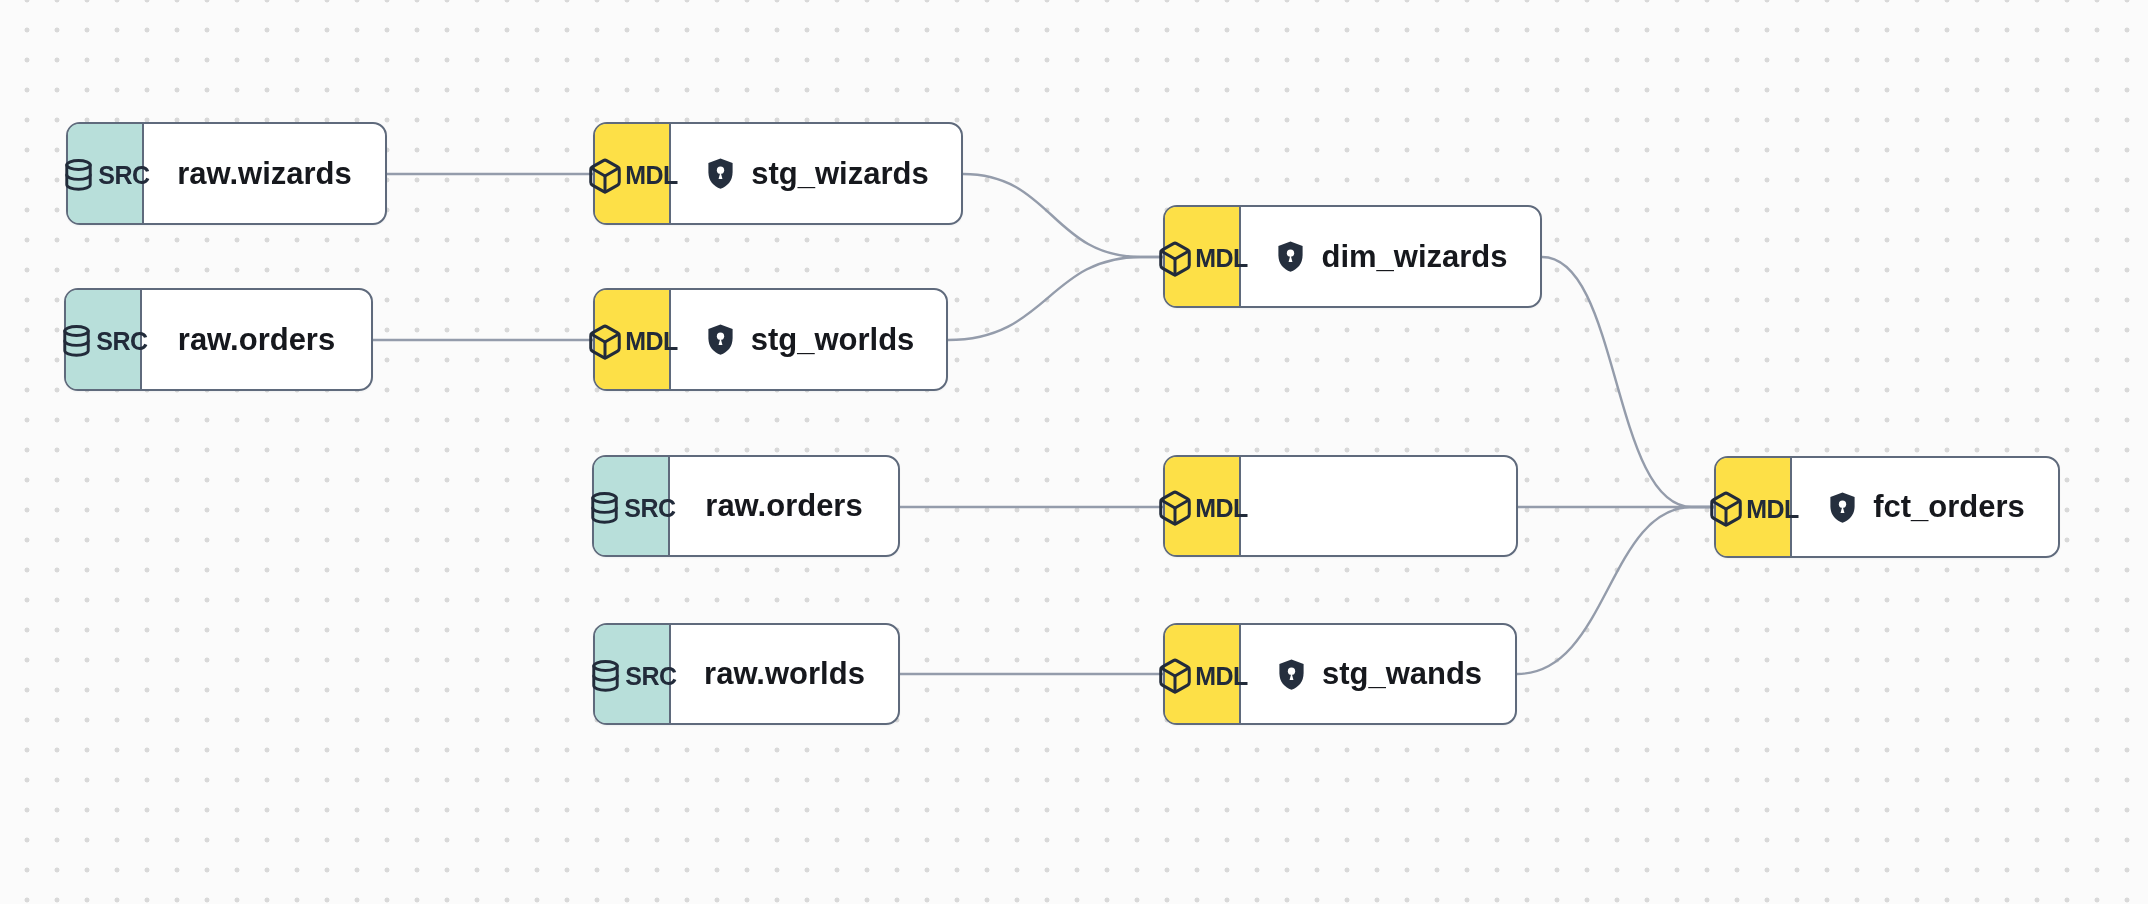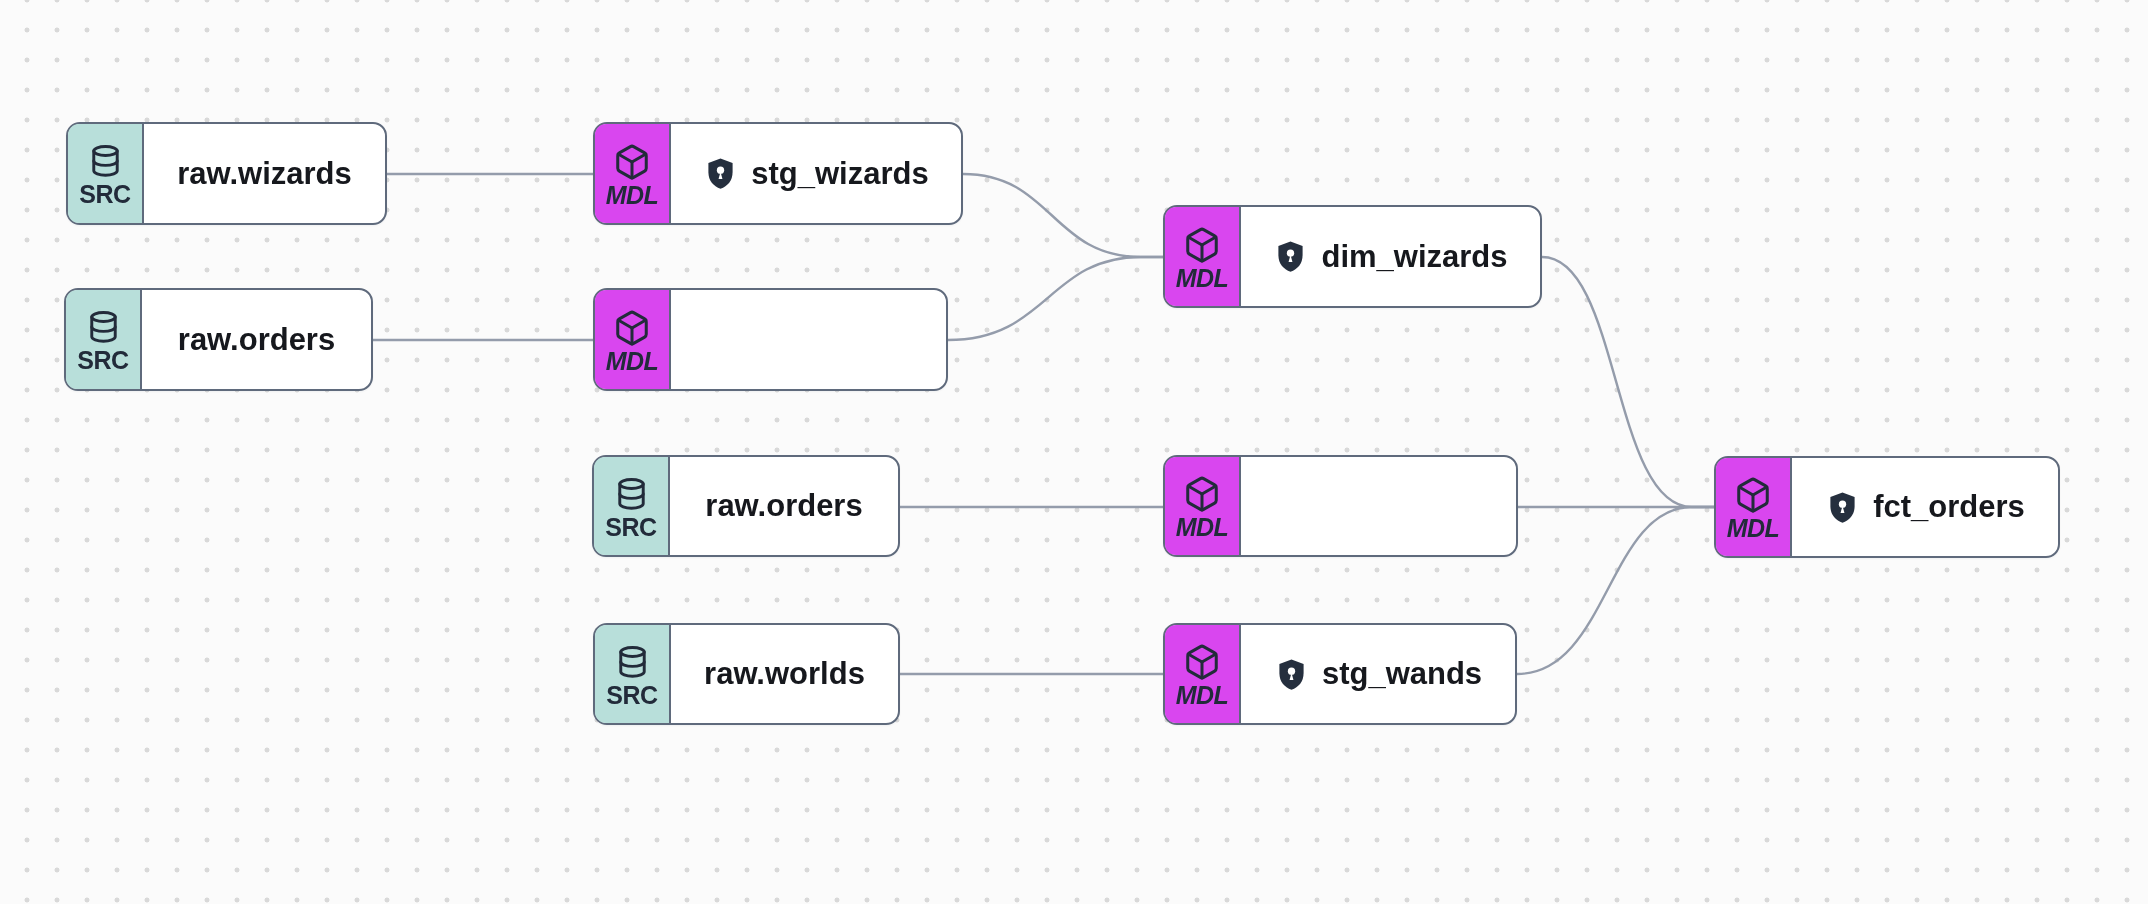--- a/index.html
+++ b/index.html
@@ -31,30 +31,30 @@
     background: #ffffff;
     border: 2.5px solid #5f6a7c;
     border-radius: 14px;
     box-sizing: border-box;
     box-shadow: 0 1px 2px rgba(20,30,50,0.05);
   }
   .badge {
     width: 74px;
     flex: 0 0 74px;
     display: flex;
-    flex-direction: column;
+    flex-direction: row;
     align-items: center;
     justify-content: center;
     gap: 1px;
     border-right: 2.5px solid #5f6a7c;
     border-radius: 11px 0 0 11px;
     padding-top: 4px;
   }
   .badge.src { background: #b8dfda; }
-  .badge.mdl { background: #d946ef; font-style: italic; }
+  .badge.mdl { background: #fde047; }
   .badge-label {
     font-size: 25px;
     font-weight: 600;
     letter-spacing: -0.5px;
     color: #222b3a;
     line-height: 1.05;
   }
   .body {
     flex: 1 1 auto;
     display: flex;
@@ -147,20 +147,30 @@
     <div class="badge mdl">
       <span class="badge-icon">
     <svg width="38" height="38" viewBox="0 0 24 24" fill="none" stroke="#222b3a" stroke-width="1.9" stroke-linecap="round" stroke-linejoin="round">
       <path d="M21 16V8a2 2 0 0 0-1-1.73l-7-4a2 2 0 0 0-2 0l-7 4A2 2 0 0 0 3 8v8a2 2 0 0 0 1 1.73l7 4a2 2 0 0 0 2 0l7-4A2 2 0 0 0 21 16z"></path>
       <polyline points="3.27 6.96 12 12.01 20.73 6.96"></polyline>
       <line x1="12" y1="22.08" x2="12" y2="12"></line>
     </svg>
         </span>
       <span class="badge-label">MDL</span>
     </div>
+    <div class="body">
+      <span class="shield-icon">
+    <svg width="35" height="35" viewBox="0 0 24 24">
+      <path fill="#252f3e" d="M12 1.7 L20.3 4.8 V11 C20.3 16.9 16.9 20.7 12 22.5 C7.1 20.7 3.7 16.9 3.7 11 V4.8 Z"></path>
+      <circle cx="12" cy="9.7" r="2.5" fill="#ffffff"></circle>
+      <path fill="#ffffff" d="M12 10.8 l-1.35 4.9 h2.7 z"></path>
+    </svg>
+        </span>
+      <span class="node-label">stg_worlds</span>
+    </div>
   </div>
     <div class="node" style="left: 1163px; top: 205px; width: 379px; height: 103px;">
     <div class="badge mdl">
       <span class="badge-icon">
     <svg width="38" height="38" viewBox="0 0 24 24" fill="none" stroke="#222b3a" stroke-width="1.9" stroke-linecap="round" stroke-linejoin="round">
       <path d="M21 16V8a2 2 0 0 0-1-1.73l-7-4a2 2 0 0 0-2 0l-7 4A2 2 0 0 0 3 8v8a2 2 0 0 0 1 1.73l7 4a2 2 0 0 0 2 0l7-4A2 2 0 0 0 21 16z"></path>
       <polyline points="3.27 6.96 12 12.01 20.73 6.96"></polyline>
       <line x1="12" y1="22.08" x2="12" y2="12"></line>
     </svg>
         </span>

